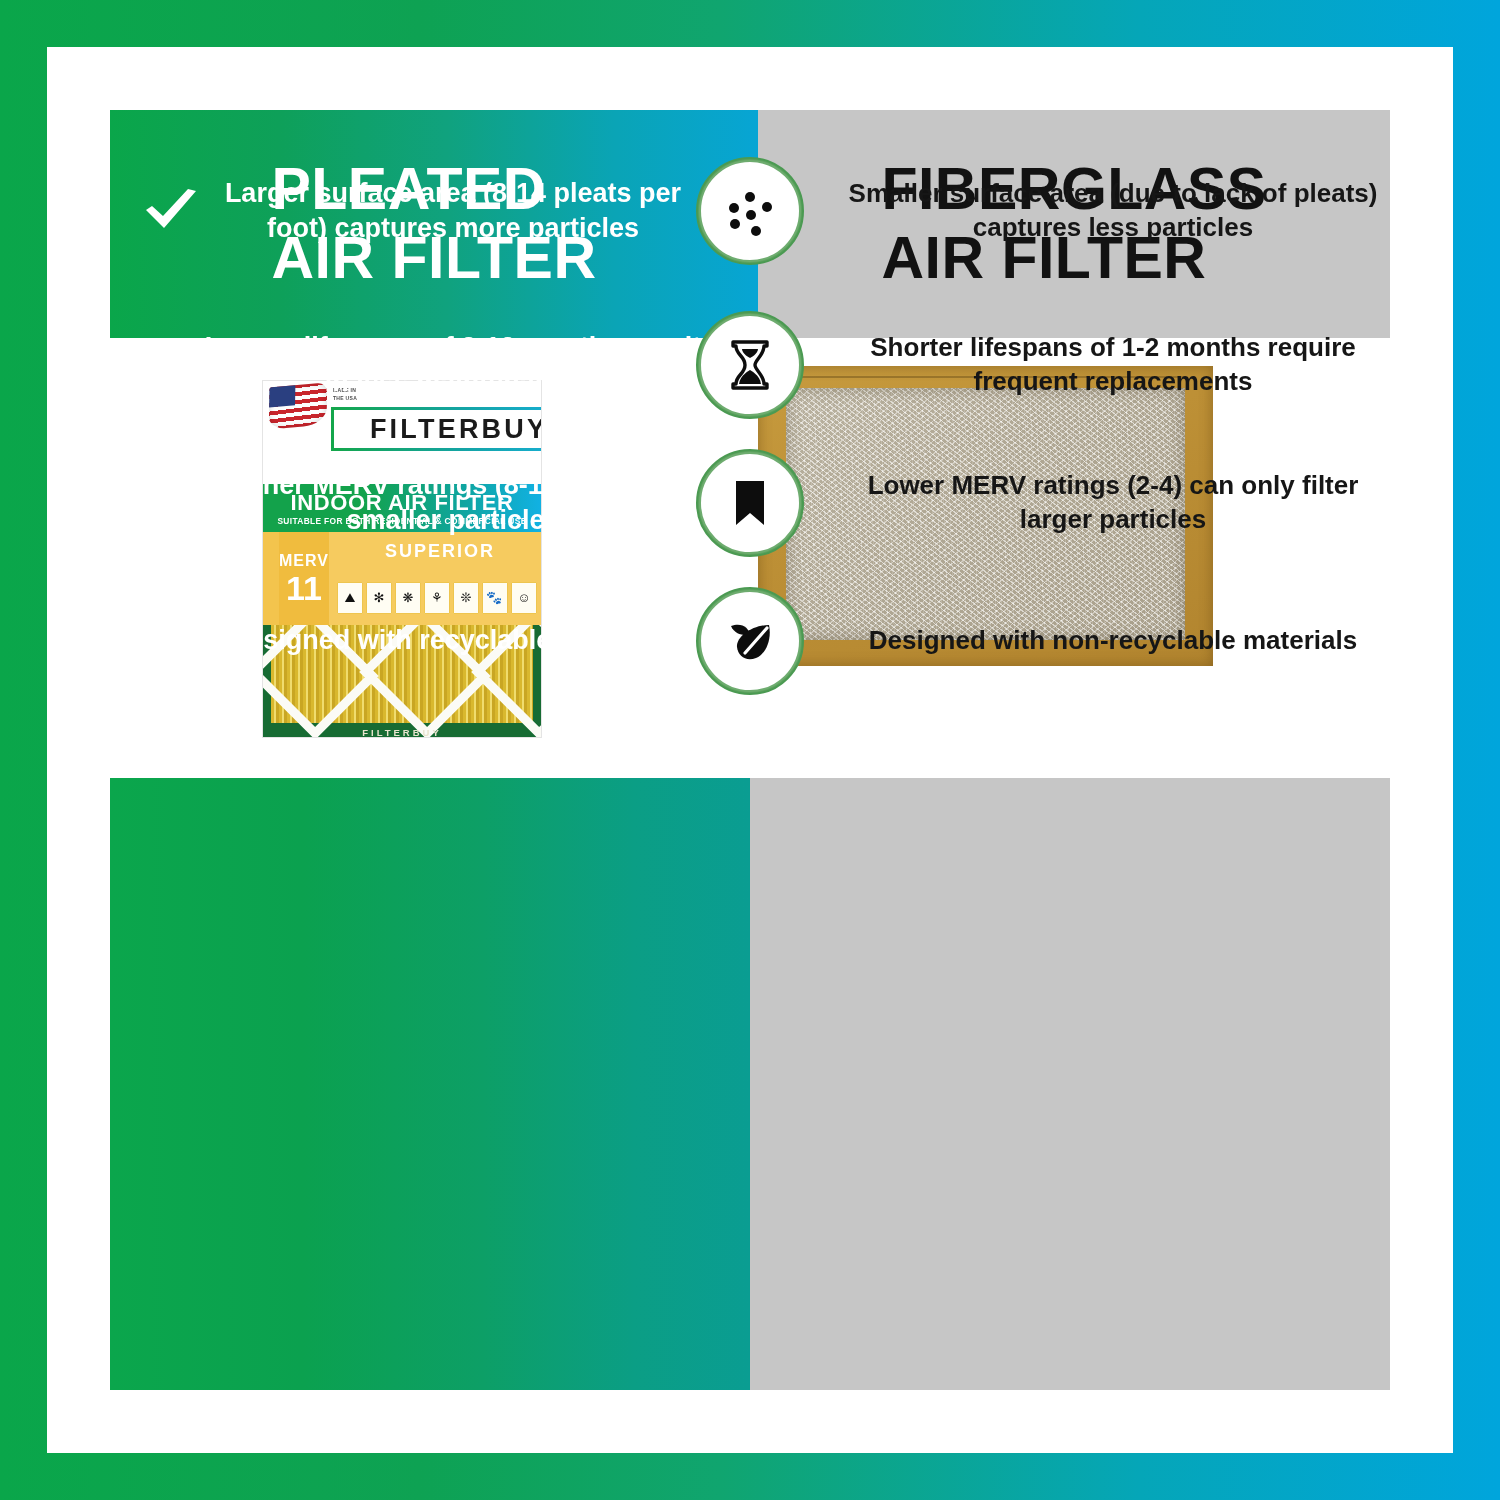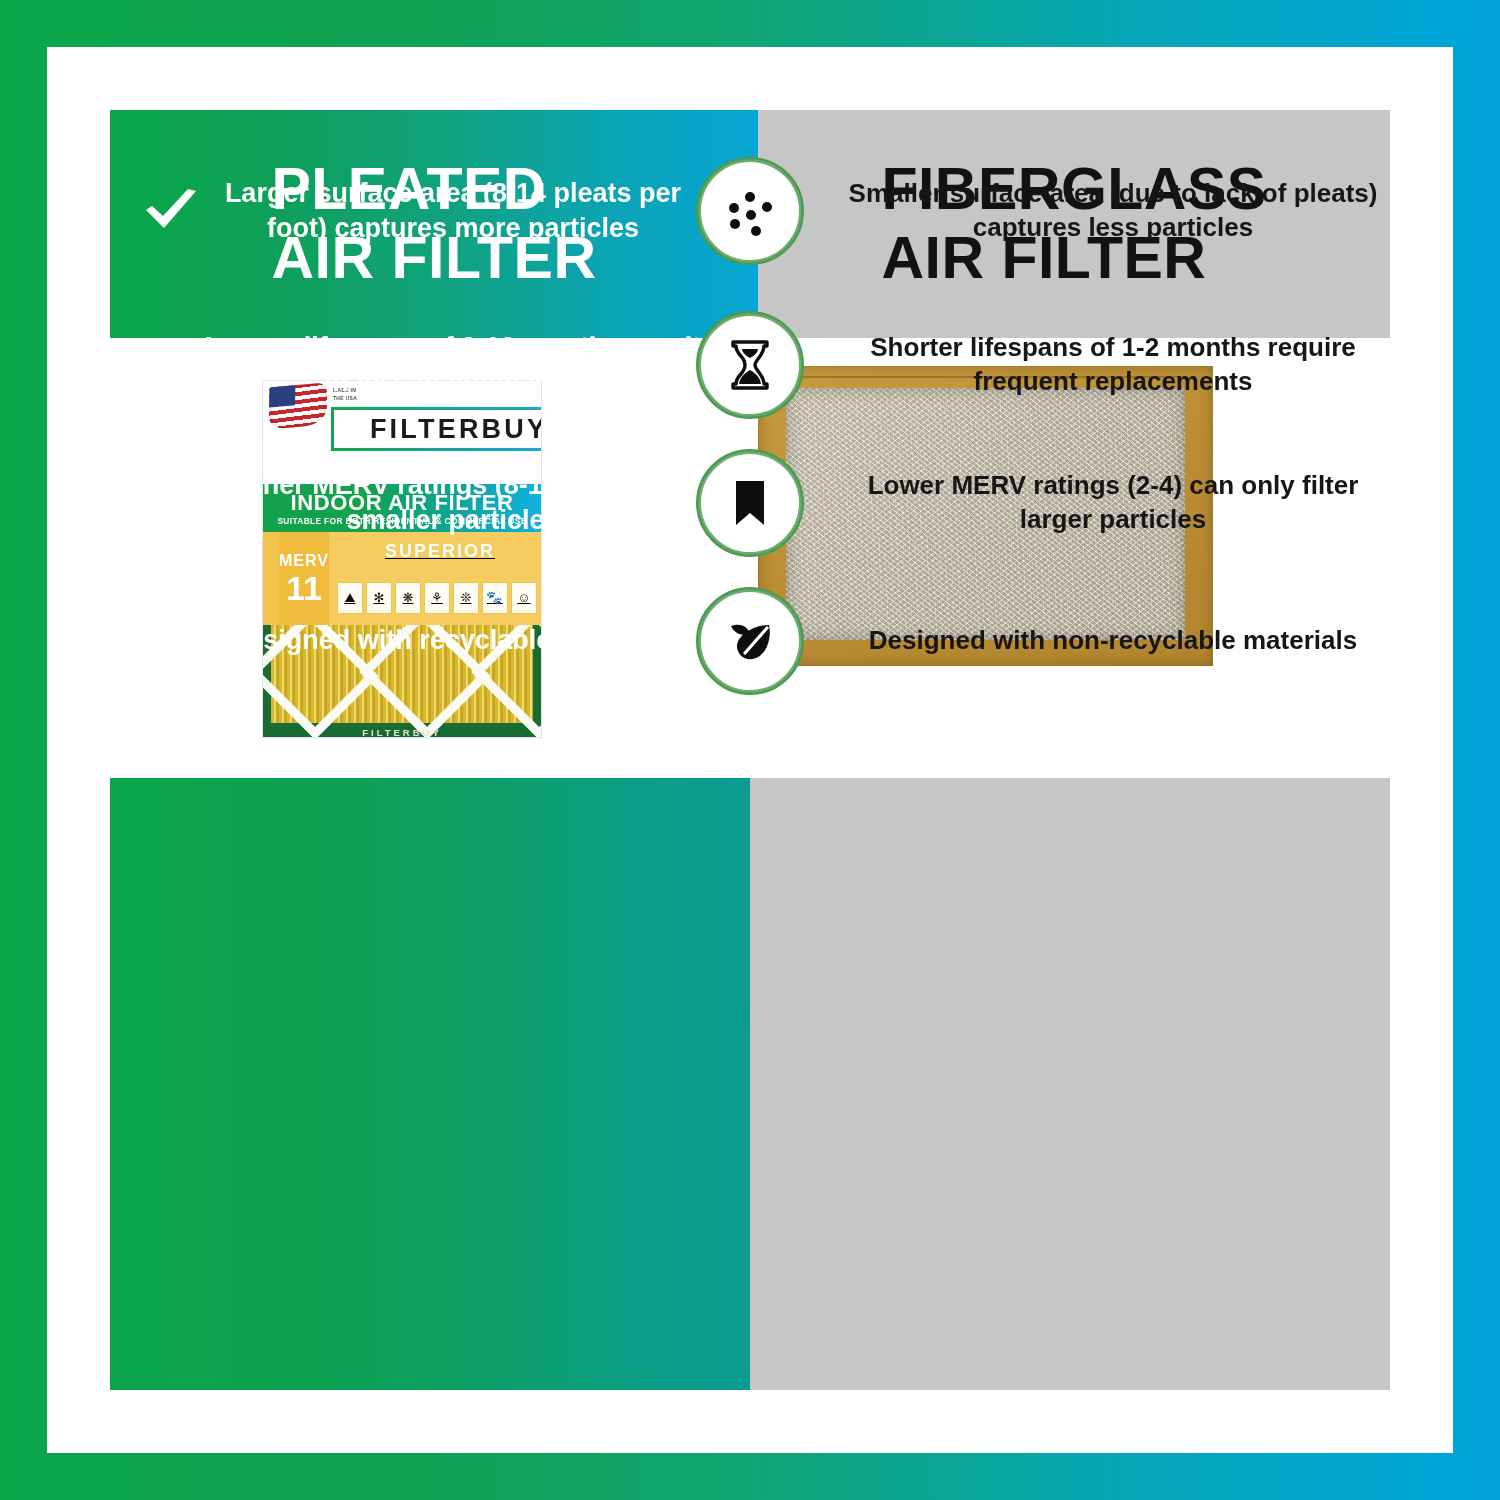--- a/index.html
+++ b/index.html
@@ -118,21 +118,21 @@
 
   .fb-merv-strip { display: flex; height: 93px; background: #f3c44d; }
   .fb-merv {
     width: 73px; background: #f0bc3e;
     display: flex; flex-direction: column; align-items: center; justify-content: center;
     color: #fff;
     margin-left: 16px;
   }
   .fb-merv-label { font-size: 16px; font-weight: 900; letter-spacing: 1px; }
   .fb-merv-num { font-size: 34px; font-weight: 700; line-height: 1; margin-top: 1px; }
-  .fb-merv-right { flex: 1; display: flex; flex-direction: column; text-decoration: underline; }
+  .fb-merv-right { flex: 1; display: flex; flex-direction: column; }
   .fb-sup-row {
     height: 38px; display: flex; align-items: center; position: relative;
     background: #f6cb5f;
   }
   .fb-sup {
     flex: 1; text-align: center; color: #fff;
     font-size: 18px; font-weight: 900; letter-spacing: 2px;
   }
   .fb-ul-badge {
     width: 52px; height: 100%;

